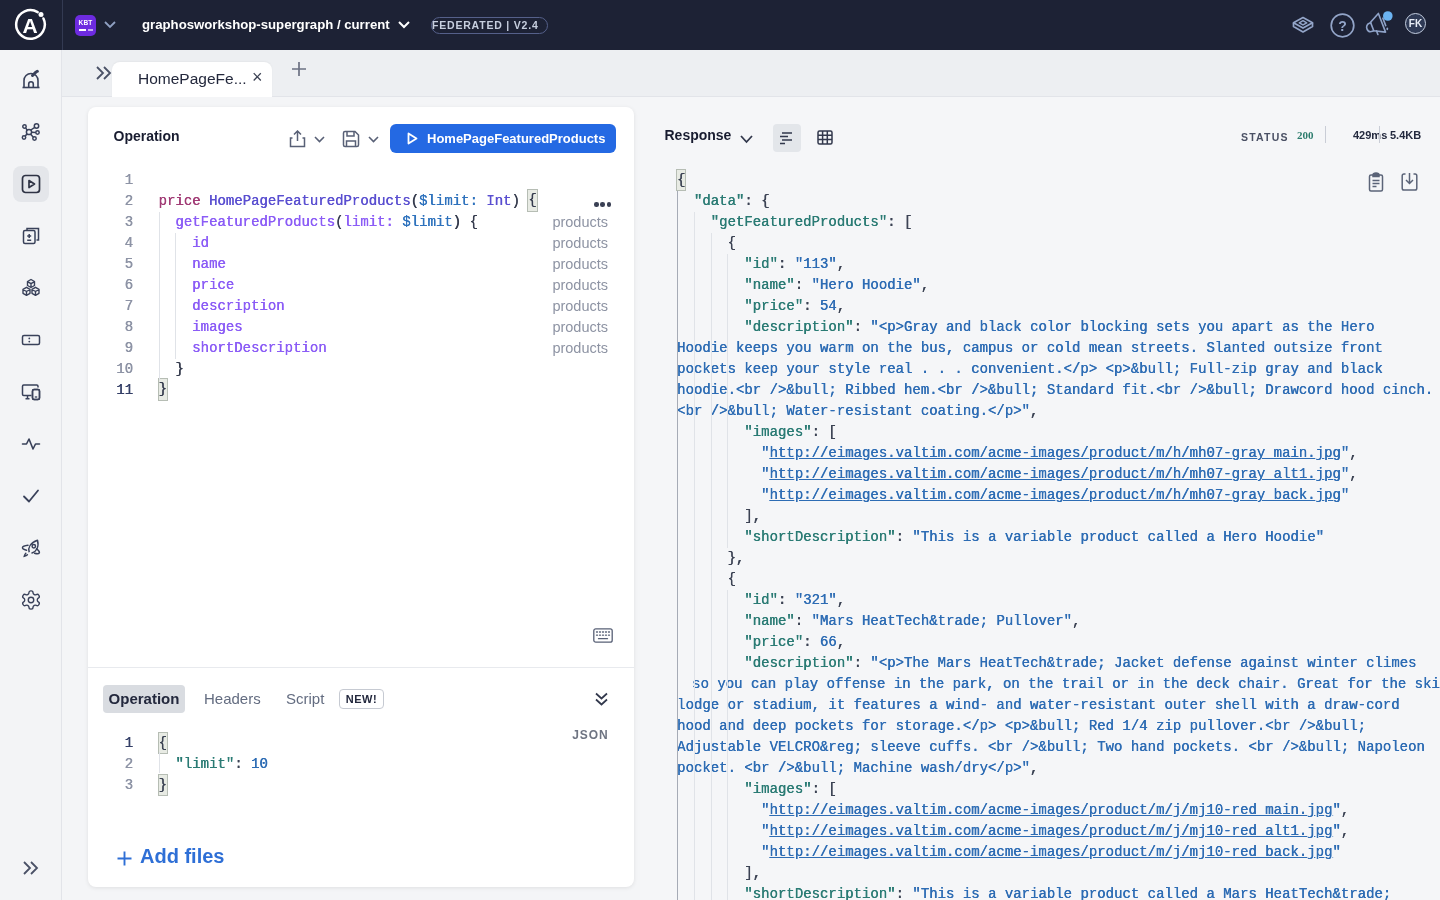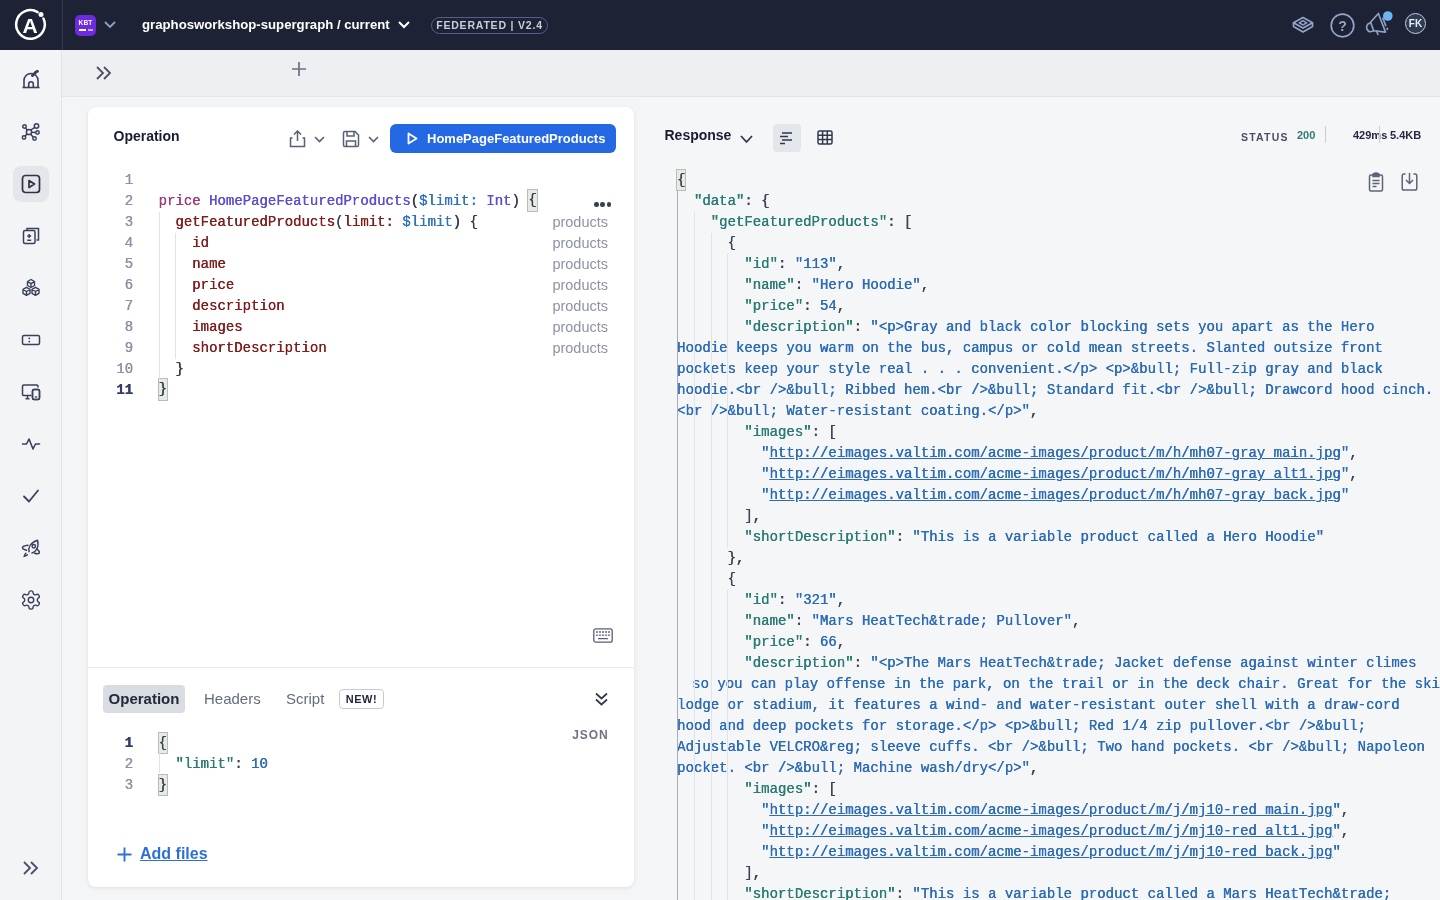--- a/index.html
+++ b/index.html
@@ -9,21 +9,21 @@
   
   #topbar { position:absolute; left:0; top:0; width:1440px; height:50px; background:#1d2235; }
   #topbar .vdiv { position:absolute; left:62px; top:0; width:1px; height:50px; background:#333a52; }
   #logo { position:absolute; left:13px; top:8px; }
   #kbt { position:absolute; left:75px; top:15px; width:21px; height:21px; border-radius:5px; background:#6d2be0; color:#fff; font-size:6.5px; font-weight:bold; text-align:center; line-height:9px; padding-top:3px; letter-spacing:.2px;}
   #kbt .bars { display:block; margin:2px auto 0; width:14px; height:2.4px;
      background:linear-gradient(to right,#fff 0 52%, rgba(0,0,0,0) 52% 62%, rgba(255,255,255,.6) 62% 100%); }
   .chev { stroke:#8fa0c2; stroke-width:1.8; fill:none; }
   #graphtitle { position:absolute; left:142px; top:17px; color:#fff; font-size:13.2px; font-weight:bold; }
   #fedbadge { position:absolute; left:431px; top:17px; width:117px; height:17px; border:1.5px solid #55608a; border-radius:8.5px;
-      color:#c7cfdf; font-size:10.5px; font-weight:bold; letter-spacing:.8px; text-align:center; line-height:14.5px; }
+      color:#c7cfdf; font-size:10.5px; font-weight:bold; letter-spacing:.8px; text-align:left; line-height:14.5px; }
   .topicon { position:absolute; top:13px; }
   #avatar { position:absolute; left:1405px; top:12.5px; width:21px; height:21px; border-radius:50%; border:1.5px solid #c3cddf; background:#2f3a55;
       color:#e9eef7; font-size:10px; font-weight:bold; text-align:center; line-height:19px; letter-spacing:.2px; }
   
   #sidebar { position:absolute; left:0; top:50px; width:62px; height:850px; background:#f3f4f6; border-right:1px solid #e2e4e9; }
   .sideitem { position:absolute; left:13px; width:36px; height:36px; display:flex; align-items:center; justify-content:center; }
   .sideitem.active { background:#e4e6ea; border-radius:8px; }
   
   #tabbar { position:absolute; left:62px; top:50px; width:1378px; height:47px; background:#edeff2; border-bottom:1px solid #e2e4e9; }
   #tab { position:absolute; left:50px; top:12px; width:160px; height:35px; background:#fff; border-radius:8px 8px 0 0; box-shadow:0 -1px 2px rgba(0,0,0,.04);}
@@ -35,45 +35,45 @@
   #respbg { position:absolute; left:578px; top:0; width:800px; height:803px; background:#f5f6f8; }
   
   #card { position:absolute; left:26px; top:10px; width:546px; height:780px; background:#fff; border-radius:8px; box-shadow:0 1px 4px rgba(0,0,0,.09); }
   #optitle { position:absolute; left:25.5px; top:21px; font-size:14px; font-weight:bold; color:#181c30; }
   #runbtn { position:absolute; left:302px; top:17px; width:226px; height:29px; background:#2469e3; border-radius:6px; color:#fff;
       font-size:13px; font-weight:bold; display:flex; align-items:center; padding-left:17px; }
   #runbtn svg { margin-right:9px; }
   
   .mono { font-family:"Liberation Mono", monospace; font-size:14px; line-height:21px; white-space:pre; text-shadow:0.35px 0 0 currentColor; }
   .lnum { position:absolute; width:30px; text-align:right; color:#8d93a5; }
-  .lnum.act { color:#333e66; font-weight:bold; }
+  .lnum.act { color:#333e66; font-weight:normal; }
   .codeline { position:absolute; left:70.5px; }
   .kw { color:#a13b75; }
   .nm { color:#5a4fd0; }
   .vr { color:#2e72bd; }
-  .fl { color:#7f1d1d; }
+  .fl { color:#8b5cf6; }
   .pn { color:#363c4e; }
   .hl { background:#e8ebe4; box-shadow:0 0 0 1px #b6bdb4; padding:2.2px 0; }
   .prod { position:absolute; width:100px; text-align:right; color:#8d93a3; font-size:14.5px; line-height:21px; }
   .guide { position:absolute; width:1px; background:#e0e3e8; }
   
   #vardiv { position:absolute; left:0; top:560px; width:546px; height:1px; background:#e8eaee; }
   .vtab { position:absolute; font-size:15px; color:#636c80; }
   #vtab1 { position:absolute; left:15px; top:578px; width:82px; height:28px; background:#d9dce1; border-radius:4px; text-align:center; line-height:28px; font-size:15px; font-weight:bold; color:#23283d; }
   #newbadge { position:absolute; left:251px; top:582px; width:45px; height:20px; border:1px solid #c6cad2; border-radius:4px; background:#fff;
       font-size:11px; font-weight:bold; color:#23283d; letter-spacing:.5px; text-align:center; line-height:18px; }
   #jsonlabel { position:absolute; left:460px; top:621px; width:60.5px; text-align:right; font-size:12px; color:#6e7482; letter-spacing:.9px; font-weight:bold;}
-  #addfiles { position:absolute; left:29px; top:738px; font-size:16px; color:#2e6fd6; font-weight:bold;text-decoration:underline; }
+  #addfiles { position:absolute; left:29px; top:738px; font-size:20px; color:#2e6fd6; font-weight:bold; }
   
   #resp { position:absolute; left:578px; top:0; width:800px; height:803px; }
   #resptitle { position:absolute; left:24.5px; top:30px; font-size:14px; font-weight:bold; color:#181c30; }
   .vbtn { position:absolute; top:27px; width:28px; height:27.5px; border-radius:4px; display:flex; align-items:center; justify-content:center;}
   .lbl2 { font-size:10.5px; letter-spacing:1.2px; color:#4a5064; font-weight:bold; }
   .val2 { font-size:11px; color:#23293e; font-weight:bold; }
-  .ok2 { color:#2e7d6e !important; }
+  .ok2 { color:#2e7d6e !important;font-family:Liberation Serif, serif; }
   .bar2 { width:1px; height:17px; background:#c9cdd6; }
   .jline { position:absolute; left:37px; }
   .jk { color:#2a7b74; }
   .jv { color:#2d6cb4; }
   .jp { color:#3c4354; }
   .ju { color:#2d6cb4; text-decoration:underline; }
   svg.icon { display:block; }
 </style>
 </head>
 <body>
@@ -201,20 +201,24 @@
   </div>
   <svg class="abs" style="left:22px; top:810px;" width="18" height="16" fill="none" stroke="#4a5166" stroke-width="1.8">
     <path d="M2 2 L8 8 L2 14 M9 2 L15 8 L9 14"></path>
   </svg>
 </div>
 
 <div id="tabbar">
   <svg id="tabchev" width="18" height="16" fill="none" stroke="#4a5166" stroke-width="1.8">
     <path d="M2 2 L8 8 L2 14 M9 2 L15 8 L9 14"></path>
   </svg>
+  <div id="tab">
+    <span class="t">HomePageFe...</span>
+    <span class="x">×</span>
+  </div>
   <svg class="abs" style="left:229px; top:11px;" width="16" height="16" fill="none" stroke="#6b7183" stroke-width="1.7">
       <path d="M8 1 L8 15 M1 8 L15 8"></path>
     </svg>
 </div>
 
 <div id="content">
   <div id="respbg"></div>
 
   <div id="resp">
     <div id="resptitle">Response</div>

